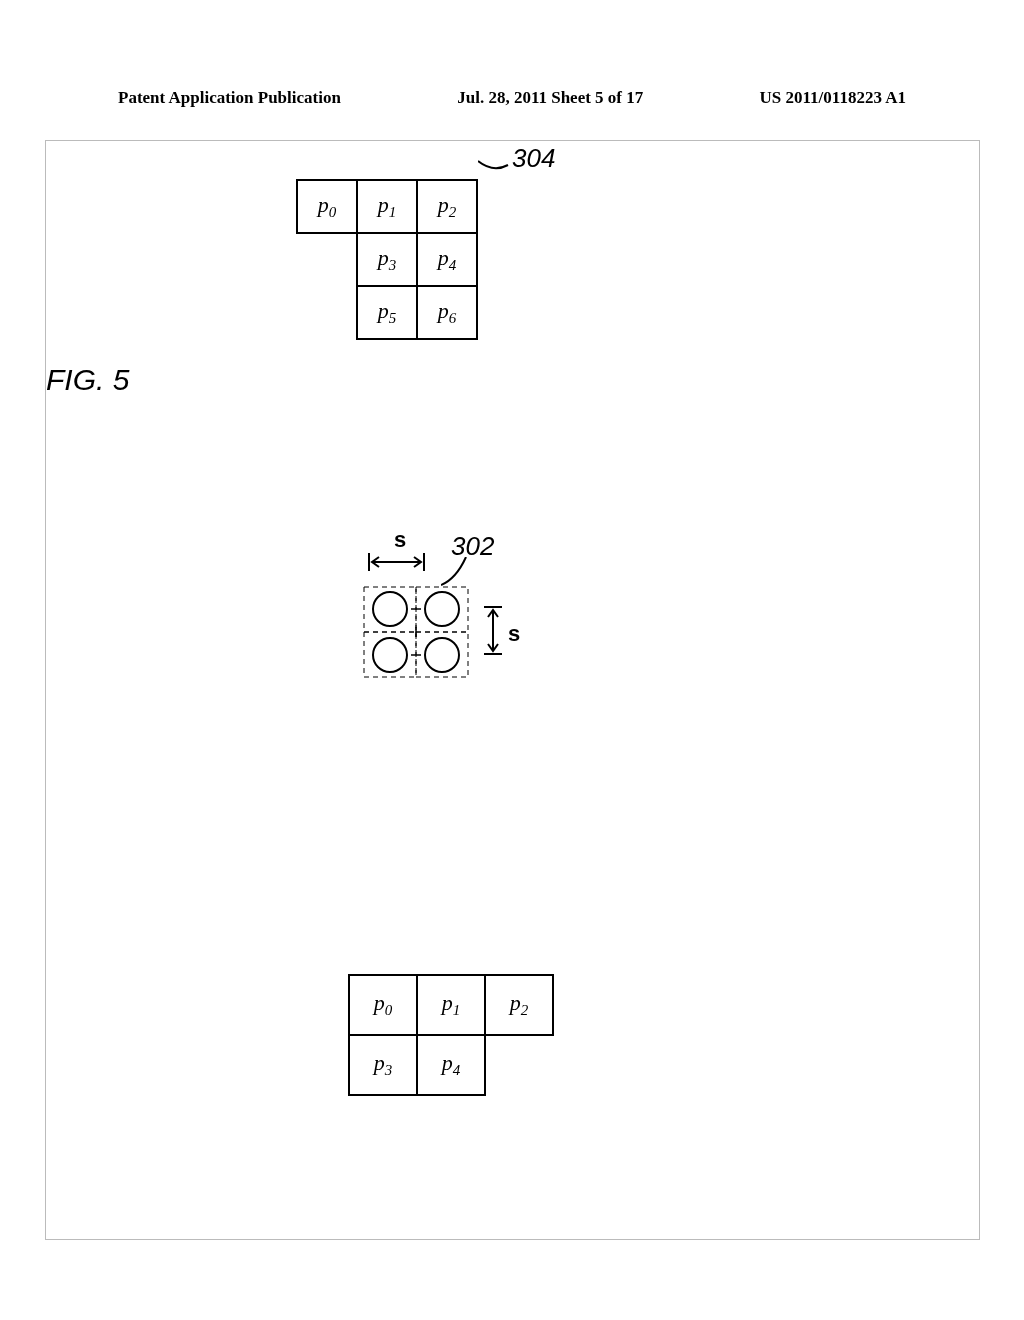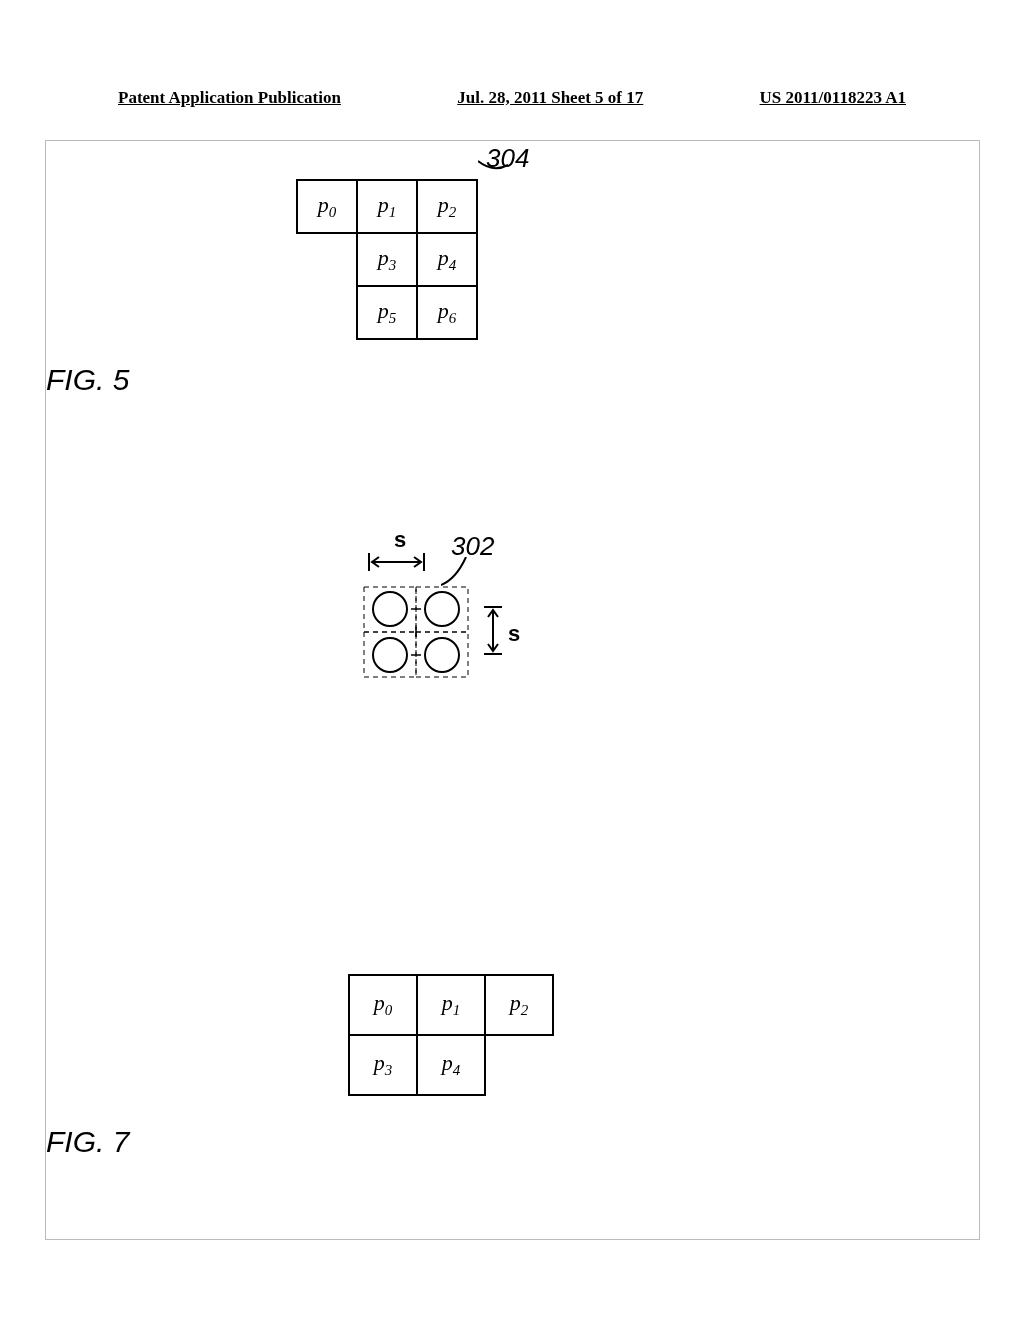--- a/index.html
+++ b/index.html
@@ -14,21 +14,20 @@
   .header {
     position: absolute;
     top: 88px;
     left: 0;
     width: 100%;
     padding: 0 118px 0 118px;
     display: flex;
     justify-content: space-between;
     font-size: 17px;
     font-weight: bold;
-    text-decoration: underline;
   }
   .content {
     position: absolute;
     top: 140px;
     left: 45px;
     width: 935px;
     border: 1px solid #bbb;
     height: 1100px;
     background: #fff;
   }
@@ -115,21 +114,21 @@
           <span><span>p</span><sub>5</sub></span>
         </div>
       <div class="cell" style="left:120px; top:106px;">
           <span><span>p</span><sub>6</sub></span>
         </div>
     </div>
 
     <svg style="position:absolute; left:432px; top:12px;" width="60" height="30">
       <path d="M0 8 Q 15 20 30 12" stroke="#000" stroke-width="2" fill="none"></path>
     </svg>
-    <div class="callout" style="left:440px; top:2px;">304</div>
+    <div class="callout" style="left:466px; top:2px;">304</div>
     <div class="fig-label" style="top:222px;">FIG. 5</div>
 
     <div class="fig6">
 
       <div class="slabel" style="left:38px; top:-2px;">s</div>
       <svg style="position:absolute; left:8px; top:24px;" width="65" height="18">
         <line x1="5" y1="0" x2="5" y2="18" stroke="#000" stroke-width="2"></line>
         <line x1="60" y1="0" x2="60" y2="18" stroke="#000" stroke-width="2"></line>
         <line x1="8" y1="9" x2="57" y2="9" stroke="#000" stroke-width="2"></line>
         <polyline points="15,4 8,9 15,14" fill="none" stroke="#000" stroke-width="2"></polyline>
@@ -178,16 +177,15 @@
       <div class="cell" style="left:136px; top:0;">
           <span><span>p</span><sub>2</sub></span>
         </div>
       <div class="cell" style="left:0; top:60px;">
           <span><span>p</span><sub>3</sub></span>
         </div>
       <div class="cell" style="left:68px; top:60px;">
           <span><span>p</span><sub>4</sub></span>
         </div>
     </div>
-    <div class="fig-label" style="top:984px;">FIG. 7</div>
 
   </div>
 </div>
 
 </body></html>

